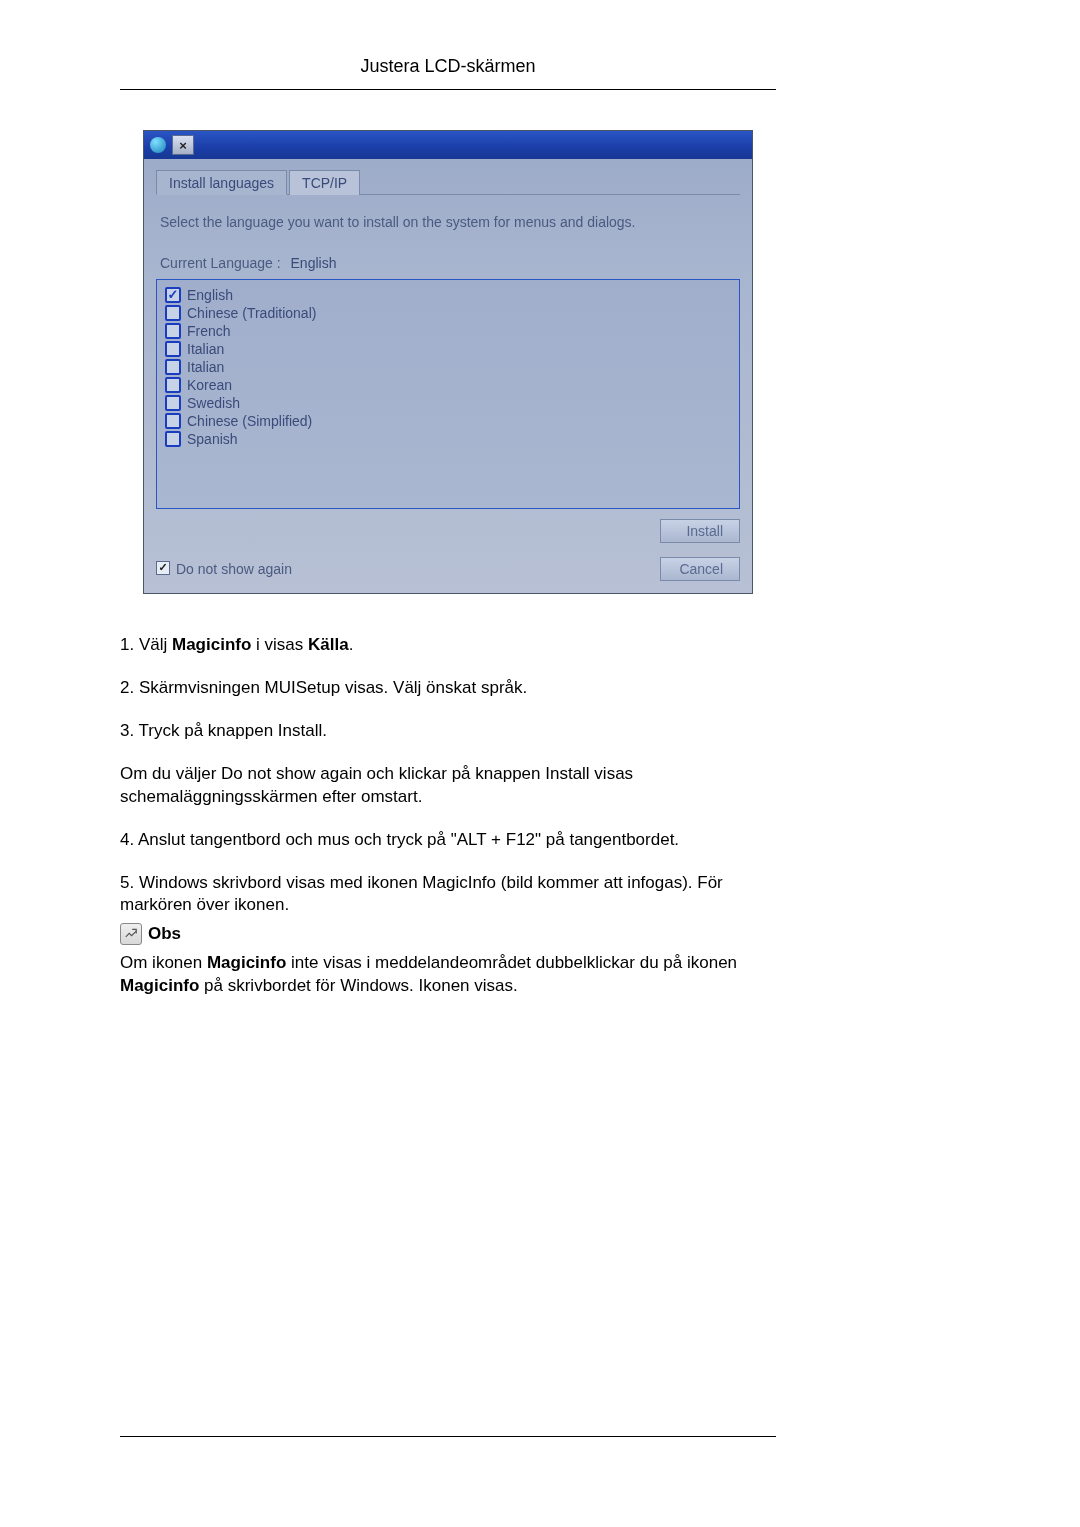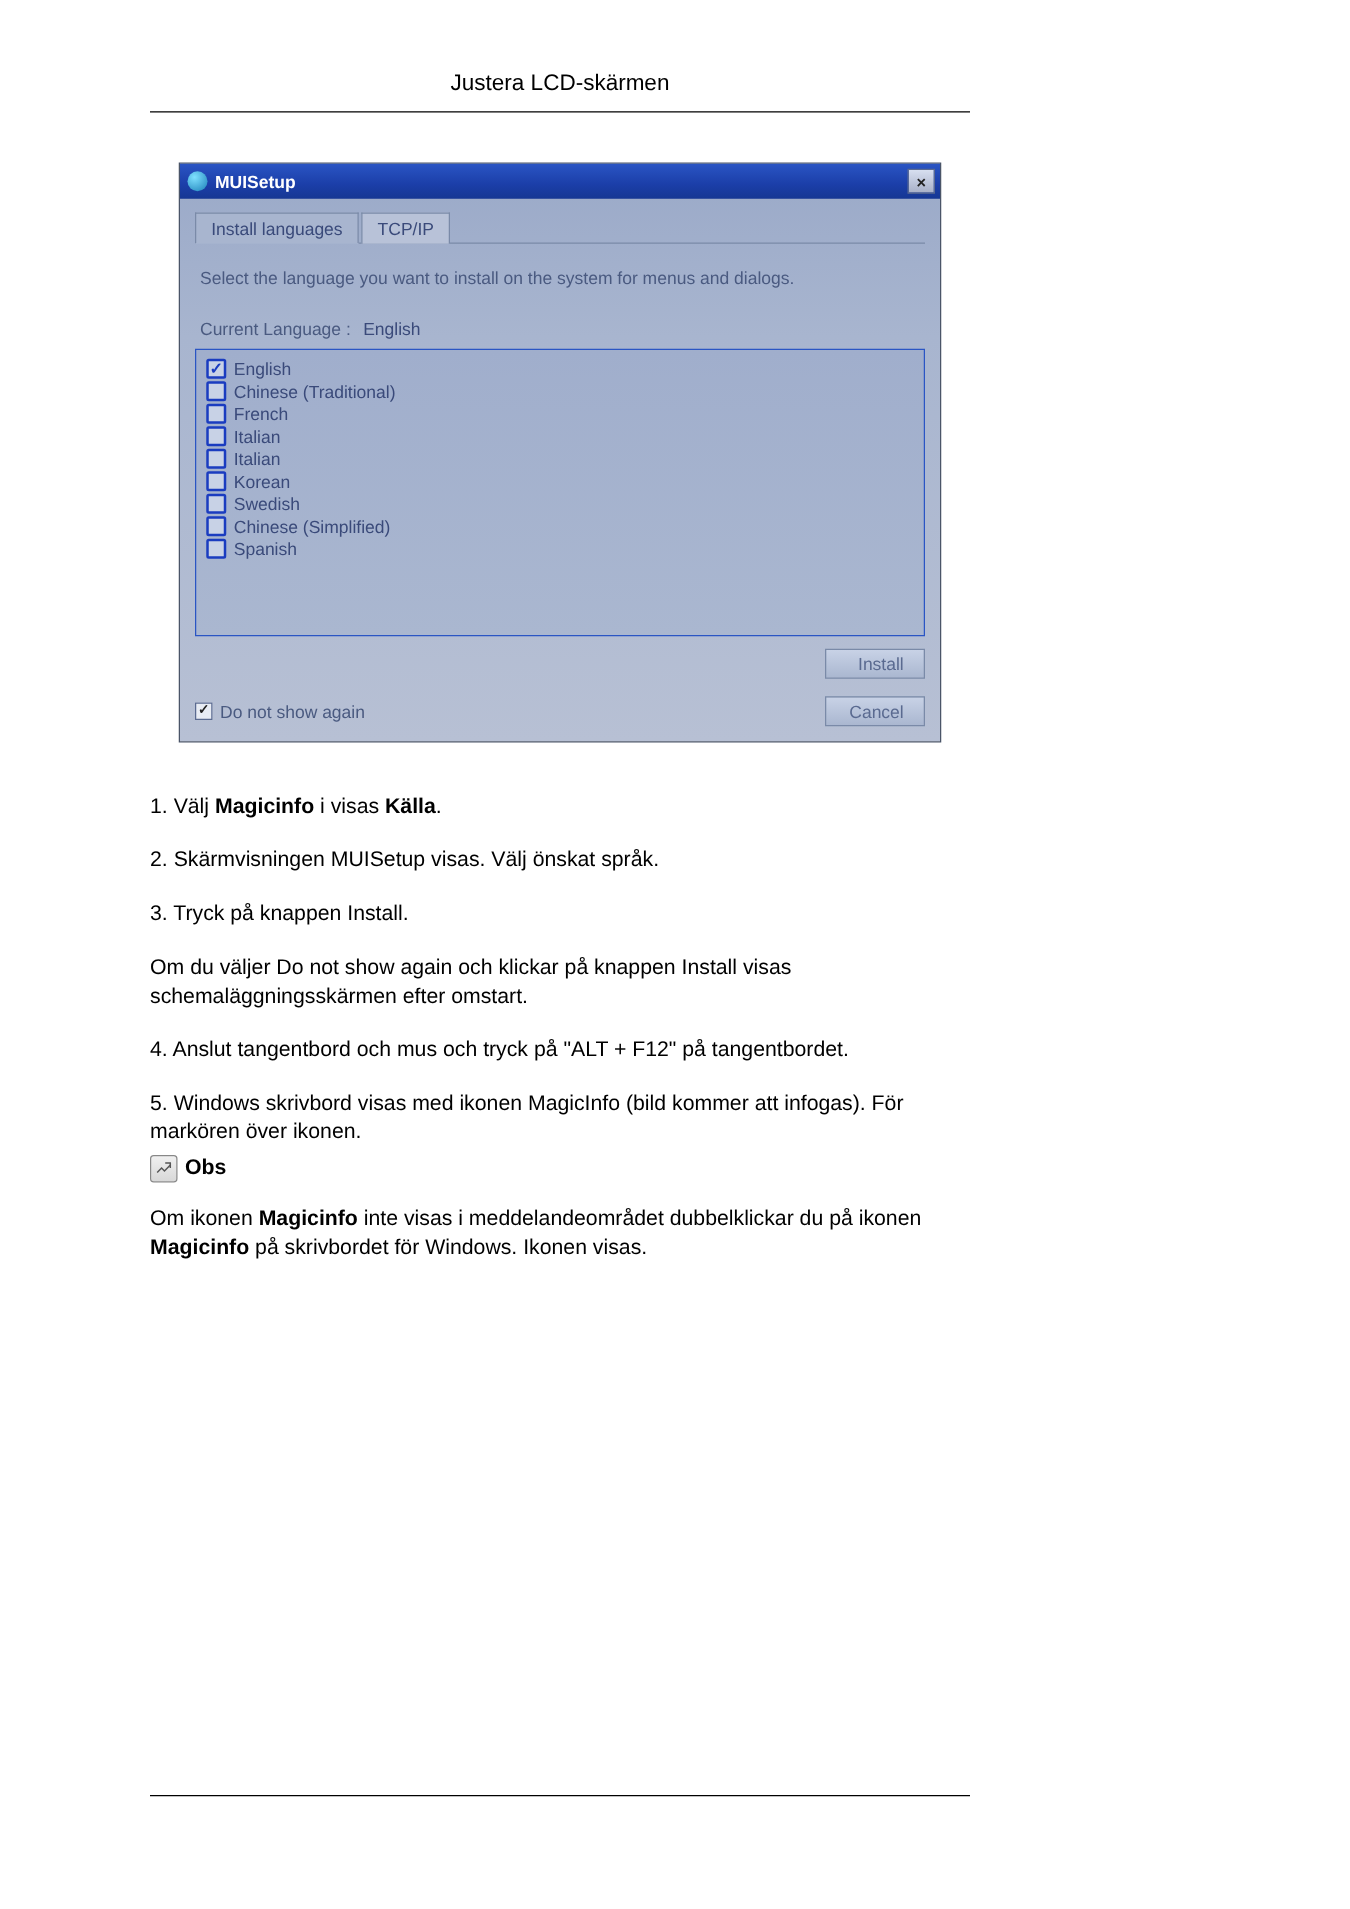--- a/index.html
+++ b/index.html
@@ -134,21 +134,21 @@
     border: 1px solid #7a8aa8;
     cursor: pointer;
     text-align: right;
   }
   .bottom-row {
     display: flex;
     align-items: center;
     justify-content: space-between;
   }
   .dns-wrap {
-    display: flex; align-items: center; gap: 6px;
+    display: flex; align-items: flex-start; gap: 6px;
     font-size: 14px; color: #4a5a80;
   }
   .small-cb {
     width: 14px; height: 14px;
     border: 1px solid #5a6a90;
     background: #e8ecf4;
     display: inline-flex; align-items:center; justify-content:center;
   }
   .small-cb.checked::after {
     content: "✓"; font-size: 11px; color: #222; font-weight: bold; line-height:1;
@@ -156,22 +156,22 @@
   
   .doc-content {
     font-size: 17px;
     color: #000;
     line-height: 1.35;
   }
   .doc-content p { margin-bottom: 20px; }
   .doc-content .tight { margin-bottom: 6px; }
   .doc-content b { font-weight: bold; }
   .obs-row {
-    display: flex; align-items: center; gap: 6px;
-    margin-bottom: 18px;
+    display: flex; gap: 6px;
+    margin-bottom: 6px;
   }
   .obs-icon {
     width: 22px; height: 22px;
     border: 1px solid #888;
     border-radius: 3px;
     background: linear-gradient(180deg,#f0f0f0,#d8d8d8);
     display: inline-flex; align-items:center; justify-content:center;
   }
   .obs-icon svg { width: 14px; height: 14px; }
   .footer-line {
@@ -184,21 +184,20 @@
 </head>
 <body>
 
 <div class="page">
 
   <div class="page-header">Justera LCD-skärmen</div>
 
   <div class="screenshot-frame">
     <div class="titlebar">
       <span class="app-icon"></span>
-      <span class="title-text">MUISetup</span>
       <span class="close-btn">×</span>
     </div>
     <div class="dialog-body">
       <div class="tabs">
         <div class="tab active">Install languages</div>
         <div class="tab">TCP/IP</div>
       </div>
       <div class="instruction">Select the language you want to install on the system for menus and dialogs.</div>
       <div class="curr-lang-row">
         <span>Current Language   :</span>

